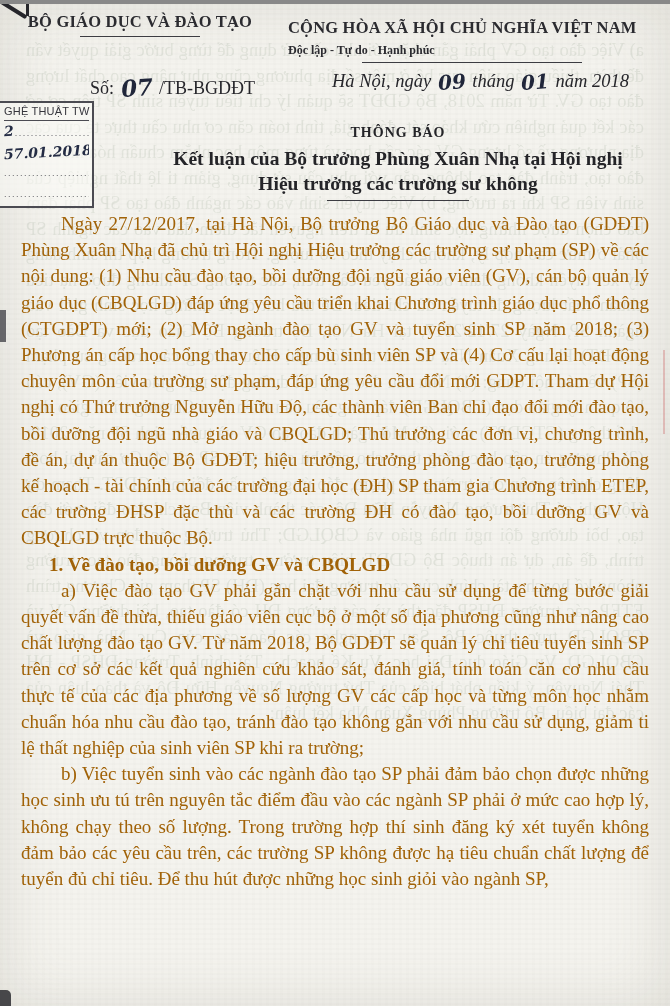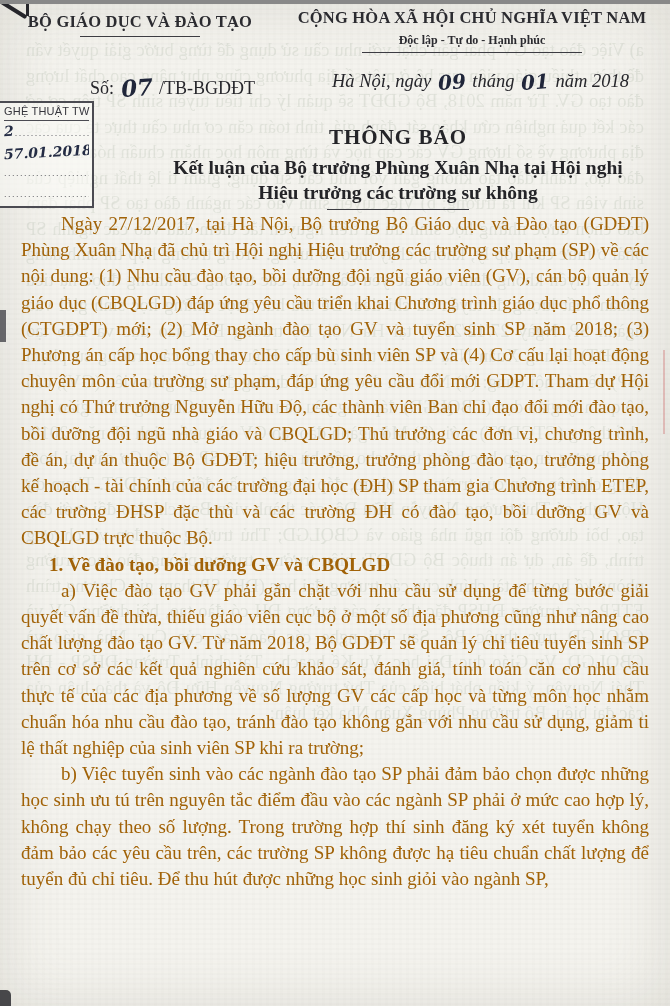--- a/index.html
+++ b/index.html
@@ -24,21 +24,21 @@
     font-size:18.5px; line-height:25.5px; text-align:justify;
     overflow:hidden; pointer-events:none;
   }
   
   .org {
     position:absolute; left:12px; top:8px; width:256px; text-align:center;
     font-weight:bold; font-size:16.5px; letter-spacing:0.2px; color:#2b2b30;
   }
   .org-underline { width:120px; margin:4px auto 0; border-bottom:1.6px solid #3c3c42; }
   .national {
-    position:absolute; left:288px; top:4px; width:368px; text-align:center;
+    position:absolute; left:288px; top:14px; width:368px; 
     font-weight:bold; color:#2b2b30;
   }
   .national-l1 { font-size:16.5px; letter-spacing:0.2px; }
   .national-l2 { font-size:12px; margin-top:5px; }
   .nat-underline { width:220px; margin:4px auto 0; border-bottom:1.7px solid #3c3c42; }
 
   .so-line { position:absolute; left:90px; top:70px; font-size:18px; white-space:nowrap; }
   .date-line { position:absolute; left:332px; top:66px; font-style:italic; font-size:18.5px; white-space:nowrap; }
   .hand {
     display:inline-block; font-family:"DejaVu Serif", serif; font-style:italic;
@@ -61,21 +61,21 @@
   .stamp-row { height:21px; overflow:hidden; white-space:nowrap;
     font-size:9px; letter-spacing:1.5px; color:#5a5a60; line-height:21px; }
   .stamp-hand {
     font-family:"DejaVu Serif", serif; font-style:italic; font-weight:bold;
     font-size:14px; color:#242c44; letter-spacing:0; transform:rotate(-3deg);
     display:inline-block; margin-right:1px;
   }
 
   
   .title-block { position:absolute; left:146px; top:121px; width:504px; text-align:center; font-weight:bold; color:#242428; }
-  .title-kind { font-size:21px; letter-spacing:1px;text-align:center; }
+  .title-kind { font-size:14px; letter-spacing:1px;text-align:center; }
   .title-l1 { font-size:19.5px; margin-top:7px; }
   .title-l2 { font-size:19.5px; margin-top:3px; }
   .title-underline { width:142px; margin:5px auto 0; border-bottom:1.8px solid #3c3c42; }
 
   
   .body {
     position:absolute; left:21px; top:207px; width:628px;
     font-size:19px; line-height:26.2px; text-align:justify; color:#a16207;
   }
   .body p { margin:0; text-indent:40px; }

